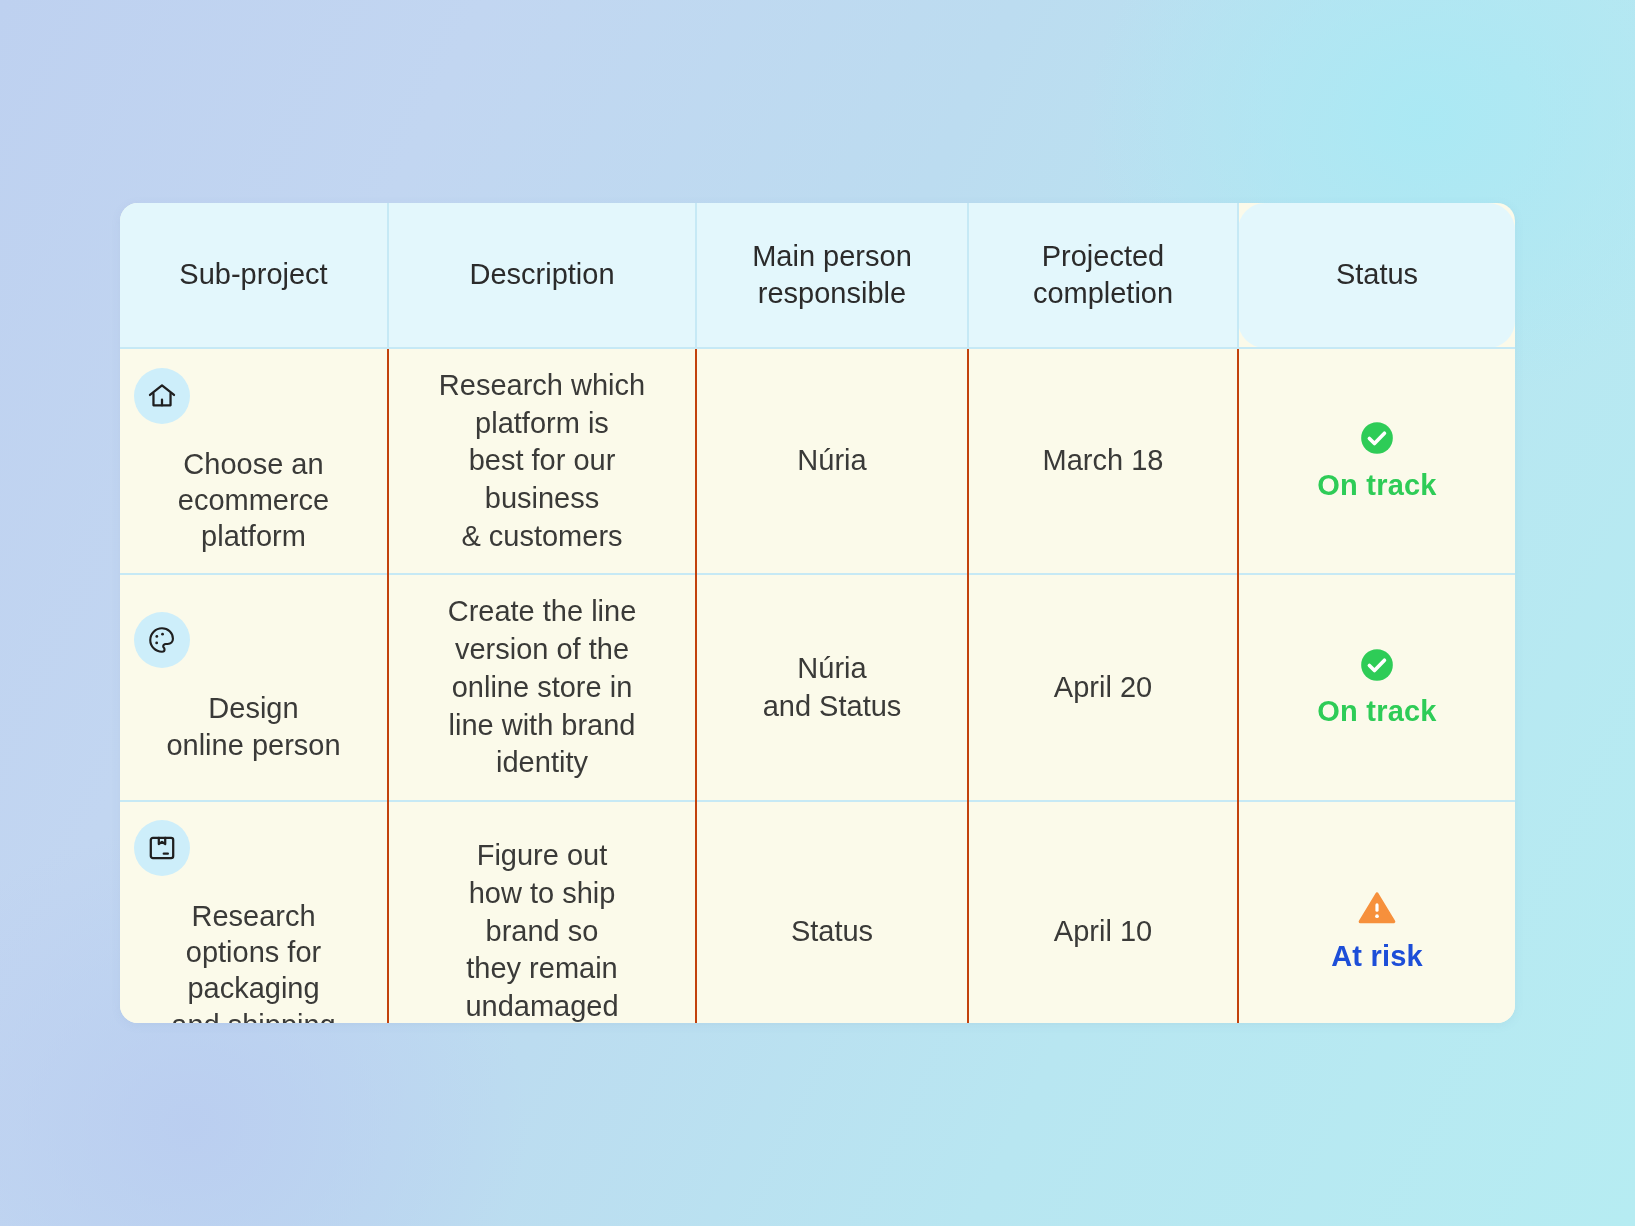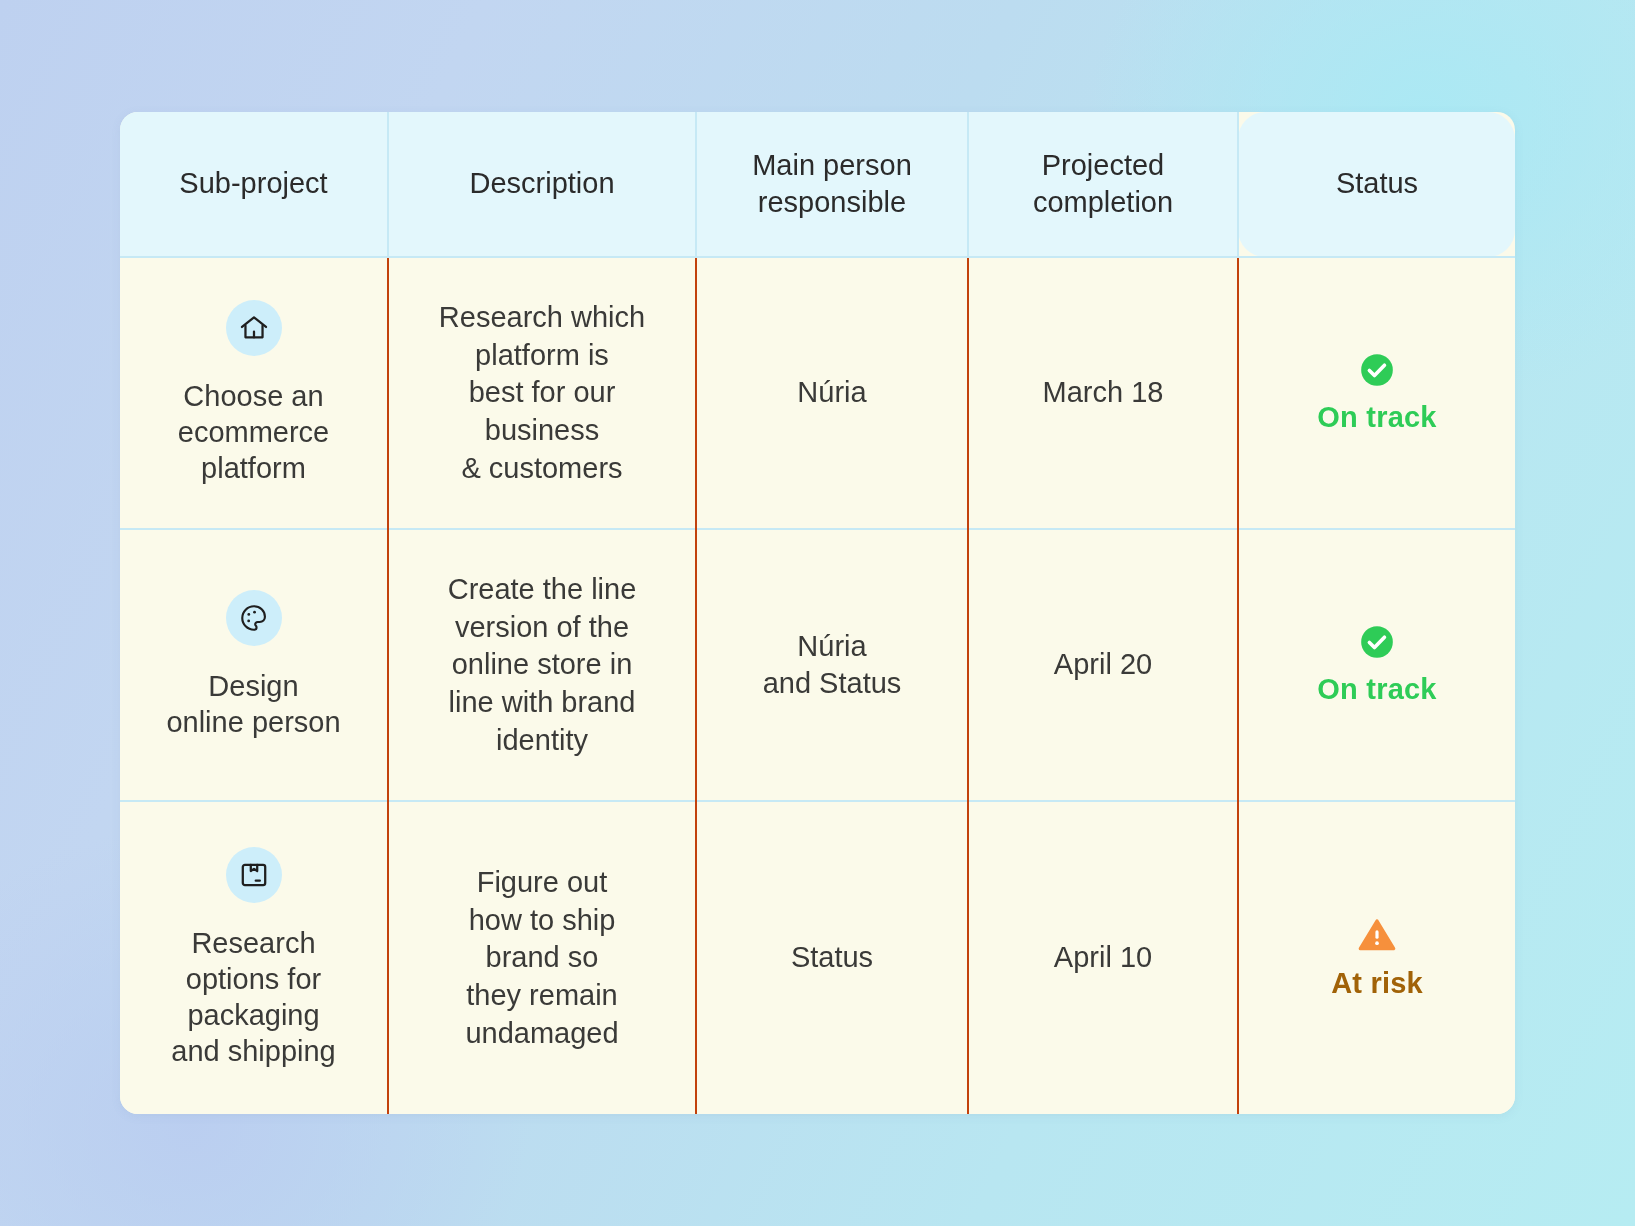--- a/index.html
+++ b/index.html
@@ -36,21 +36,21 @@
     position: absolute;
     bottom: -300px; left: -260px;
     width: 900px; height: 800px;
     background: radial-gradient(closest-side, rgba(186,205,240,0.9), rgba(186,205,240,0) 75%);
     pointer-events: none;
   }
 
   .table-card {
     position: relative;
     width: 1395px;
-    height: 1002px;
+    height: 820px;
     border-radius: 18px;
     overflow: hidden;
     background: #fbfaea;
     box-shadow: 0 2px 10px rgba(110,140,180,0.10);
   }
 
   table {
     width: 100%;
     height: 100%;
     border-collapse: collapse;
@@ -89,21 +89,20 @@
   .col-sub    { width: 268px; }
   .col-desc   { width: 308px; }
   .col-person { width: 272px; }
   .col-date   { width: 270px; }
   .col-status { width: 277px; }
 
   
   .subproject {
     display: flex;
     flex-direction: column;
-    align-items: center;
     justify-content: center;
     gap: 22px;
   }
   .icon-bubble {
     width: 56px; height: 56px;
     border-radius: 50%;
     background: #cdeefa;
     display: flex;
     align-items: center;
     justify-content: center;
@@ -119,21 +118,21 @@
     align-items: center;
     justify-content: center;
     gap: 1px;
   }
   .status-label {
     font-weight: 700;
     font-size: 29px;
     letter-spacing: 0.2px;
   }
   .status-on-track .status-label { color: #2ecc57; }
-  .status-at-risk  .status-label { color: #a16207; }
+  .status-at-risk  .status-label { color: #1d4ed8; }
   .status-icon { display: block; }
 
   .desc-text { line-height: 1.3; }
   .person-text, .date-text { line-height: 1.3; }
 </style>
 </head>
 <body>
 
 <div class="bg-bloom-tr"></div>
 <div class="bg-bloom-bl"></div>

